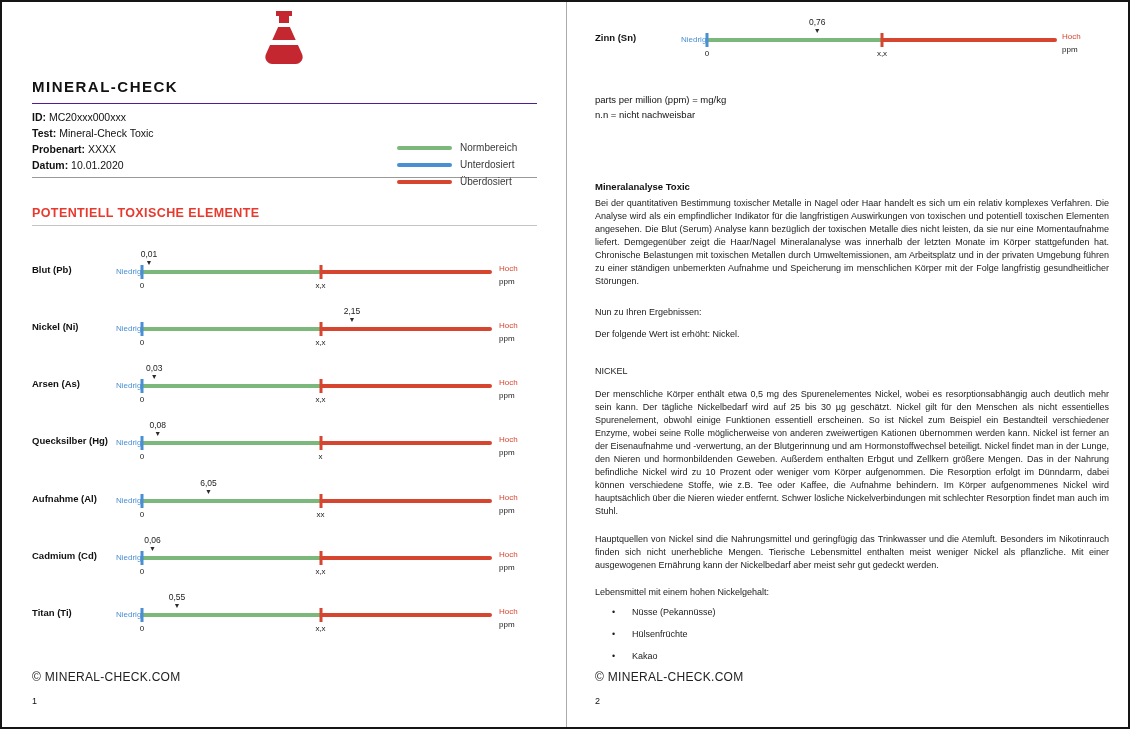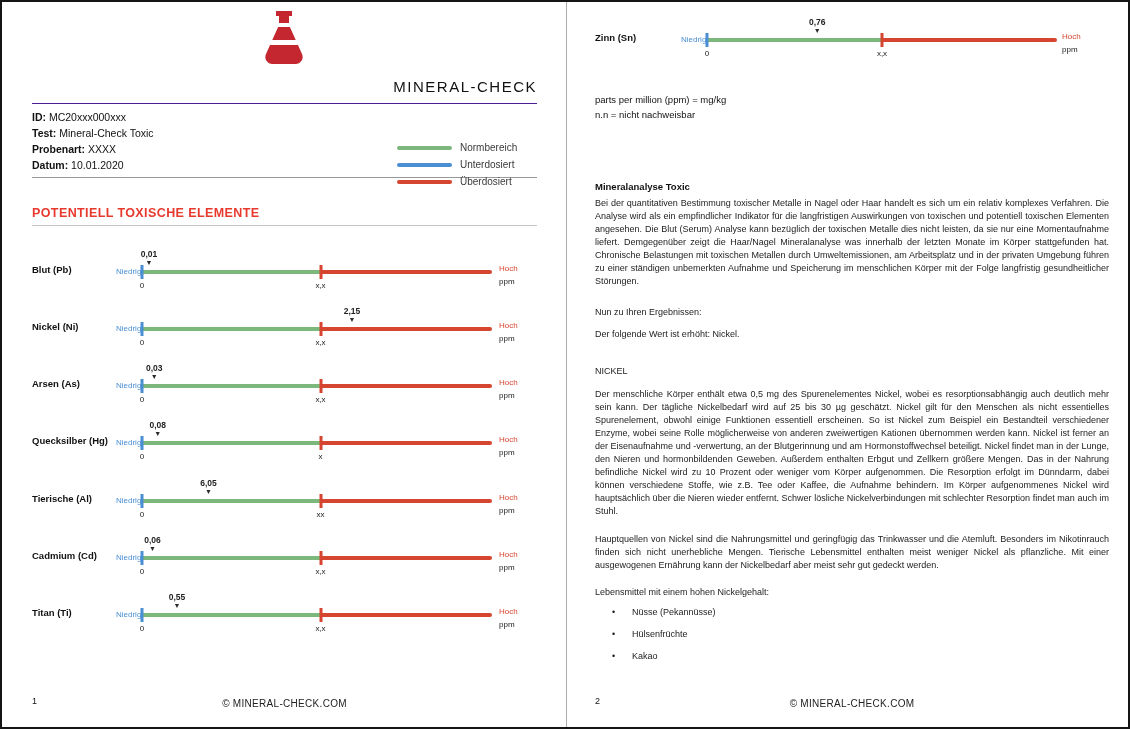--- a/index.html
+++ b/index.html
@@ -6,22 +6,22 @@
   html,body { background:#ffffff; }
   .sheet {
     position:relative; width:1130px; height:729px; background:#fff;
     border:2px solid #151515; overflow:hidden;
     font-family:"Liberation Sans", sans-serif; color:#1a1a1a;
   }
   .page-divider { position:absolute; left:564px; top:0; bottom:0; width:1px; background:#ababab; }
 
   
   .logo { position:absolute; left:254px; top:8px; width:56px; height:60px; }
-  .brand-title { position:absolute; left:30px; top:76px; width:505px; text-align:right;
-    font-size:15px; font-weight:normal; letter-spacing:1.5px; color:#111; }
+  .brand-title { position:absolute; left:30px; top:76px; width:505px; text-align:left;
+    font-size:15px; font-weight:bold; letter-spacing:1.5px; color:#111; }
   .info-block { position:absolute; left:30px; top:101px; width:505px;
     border-top:1px solid #4c1d95; border-bottom:1px solid #999; padding:5px 0 4px 0; }
   .info-row { font-size:10.5px; line-height:16px; color:#111; }
   .info-row b { font-weight:bold; }
   .info-row span.val { font-weight:normal; }
   .legend { position:absolute; left:395px; top:137px; }
   .legend-item { display:flex; align-items:center; height:17px; }
   .legend-line { width:55px; height:4px; border-radius:2px; margin-right:8px; }
   .legend-label { font-size:10px; color:#3a3a3a; }
 
@@ -32,21 +32,21 @@
   
   .el-row { position:absolute; width:505px; height:46px; }
   .el-row.p1 { left:30px; }
   .el-row.zinn { left:593px; top:15px; width:515px; }
   .el-name { position:absolute; left:0; top:15px; font-size:9.5px; font-weight:bold; color:#111; white-space:nowrap;text-align:right; }
   .el-low { position:absolute; left:84px; top:18px; font-size:8px; color:#4a8fd4; }
   .el-row.zinn .el-low { left:86px; }
   .bar { position:absolute; left:110px; top:0; width:350px; height:46px; }
   .el-row.zinn .bar { left:112px; }
   .marker { position:absolute; top:0; width:44px; transform:translateX(-50%); text-align:center; }
-  .mval { display:block; font-size:8.5px; font-weight:bold; color:#222; line-height:10px; }
+  .mval { display:block; font-size:8.5px; font-weight:normal; color:#222; line-height:10px; }
   .mtri { display:block; font-size:7px; color:#2b2b2b; line-height:8px; }
   .mtri::before { content:"▼"; }
   .line-red { position:absolute; left:0; right:0; top:21px; height:4px; background:#d6452f; border-radius:2px; }
   .line-green { position:absolute; left:0; top:21px; height:4px; background:#7cb87c; border-radius:2px; }
   .tick { position:absolute; top:16px; width:3px; height:14px; transform:translateX(-50%); }
   .tick-blue { left:0; background:#4a8fd4; }
   .tick-red { background:#d6452f; }
   .b-label { position:absolute; top:32px; font-size:8px; color:#222; transform:translateX(-50%); white-space:nowrap; }
   .b-label.zero { left:0; }
   .el-right { position:absolute; left:467px; top:13px; font-size:8px; line-height:13px; }
@@ -58,21 +58,21 @@
   .p2-h { position:absolute; left:593px; font-size:9.5px; font-weight:bold; color:#111; }
   .p2-text { position:absolute; left:593px; width:514px; font-size:9px; line-height:13px;
     text-align:justify; color:#1c1c1c; }
   .p2-line { position:absolute; left:593px; font-size:9px; color:#1c1c1c; }
   .p2-bullet { position:absolute; left:610px; font-size:9px; color:#1c1c1c; }
   .bdot { display:inline-block; width:20px; }
   .bdot::before { content:"•"; }
 
   
   .pg-num { position:absolute; top:694px; font-size:9px; color:#111; }
-  .copyright { position:absolute; top:696px; text-align:center; font-size:10px; color:#222; letter-spacing:0.3px; }
+  .copyright { position:absolute; top:668px; font-size:12px; color:#222; letter-spacing:0.3px; }
   .copyright.c1 { left:30px; width:505px; }
   .copyright.c2 { left:593px; width:514px; }
 </style>
 </head>
 <body>
 
 <div class="sheet">
   <div class="page-divider"></div>
 
   <div class="logo">
@@ -187,21 +187,21 @@
       <span class="b-label zero">0</span>
       <span class="b-label" style="left: 51%;">x</span>
     </div>
     <div class="el-right">
       <span class="el-high">Hoch</span>
       <span class="el-unit">ppm</span>
     </div>
   </div>
 
   <div class="el-row p1" style="top:476px">
-    <span class="el-name">Tierische (Al)</span>
+    <span class="el-name">Aufnahme (Al)</span>
     <span class="el-low">Niedrig</span>
     <div class="bar">
       <div class="marker" style="left: 19%;">
         <span class="mval">6,05</span>
         <span class="mtri"></span>
       </div>
       <div class="line-red"></div>
       <div class="line-green" style="width: 51%;"></div>
       <div class="tick tick-blue"></div>
       <div class="tick tick-red" style="left: 51%;"></div>

